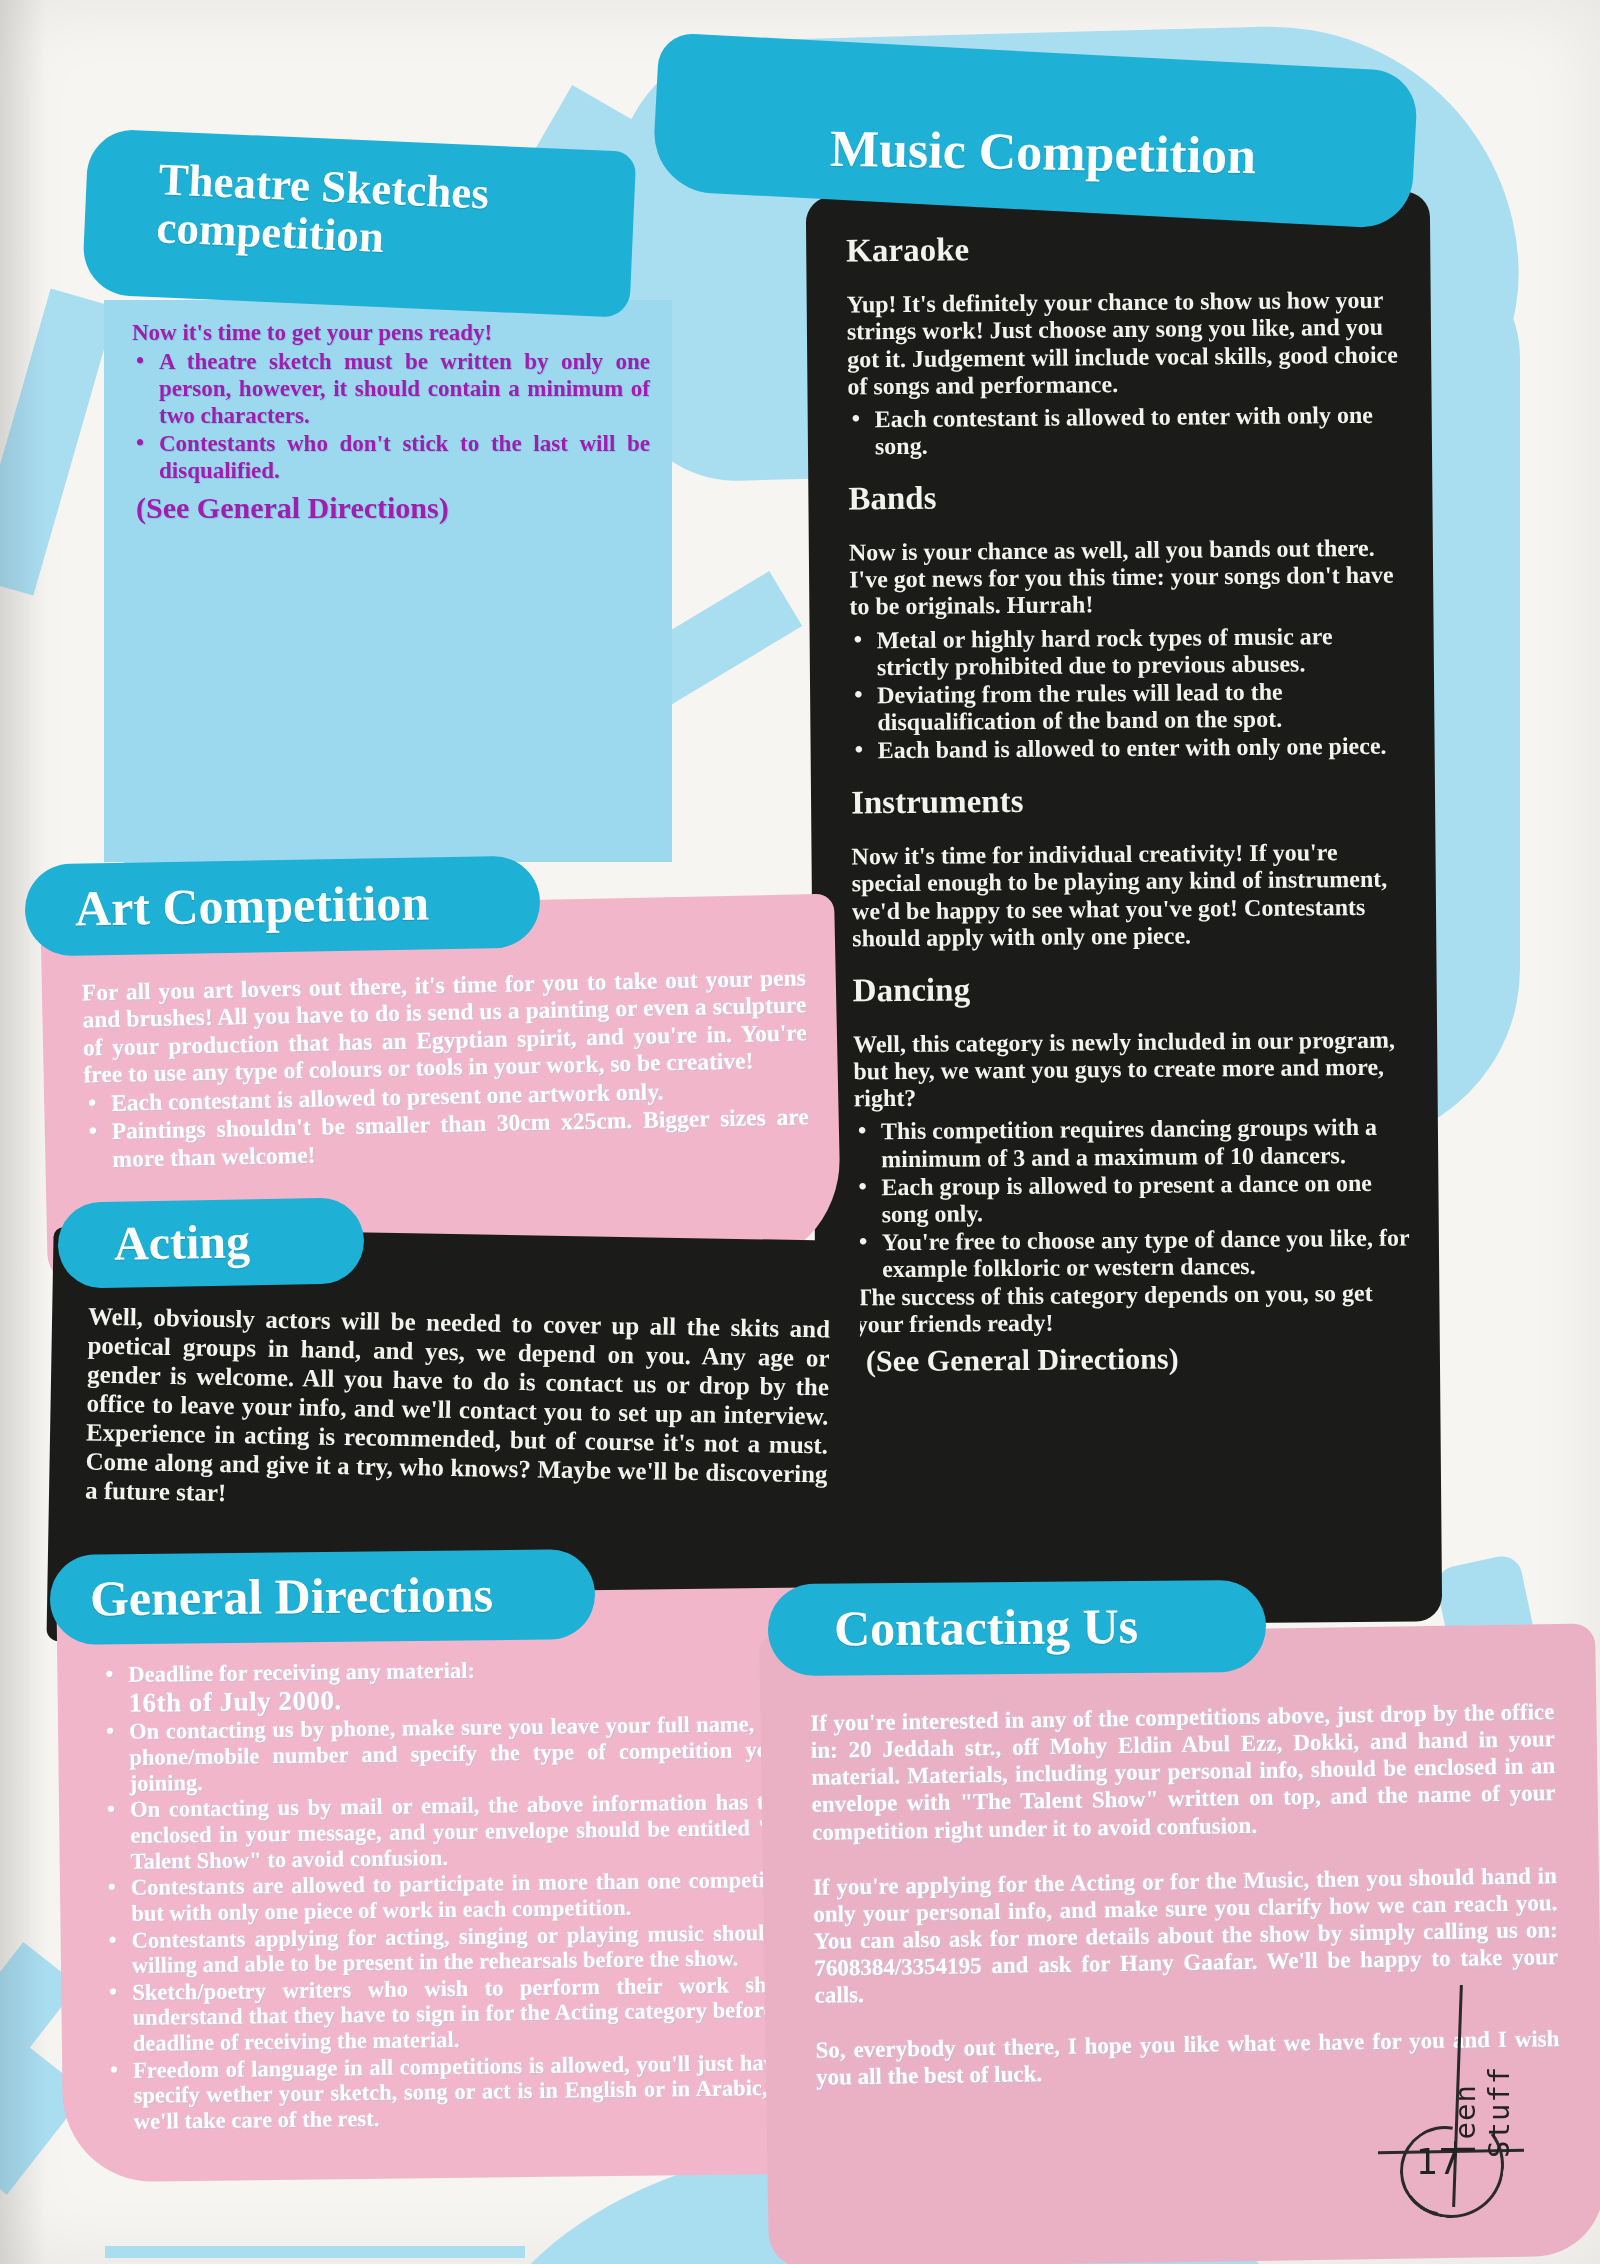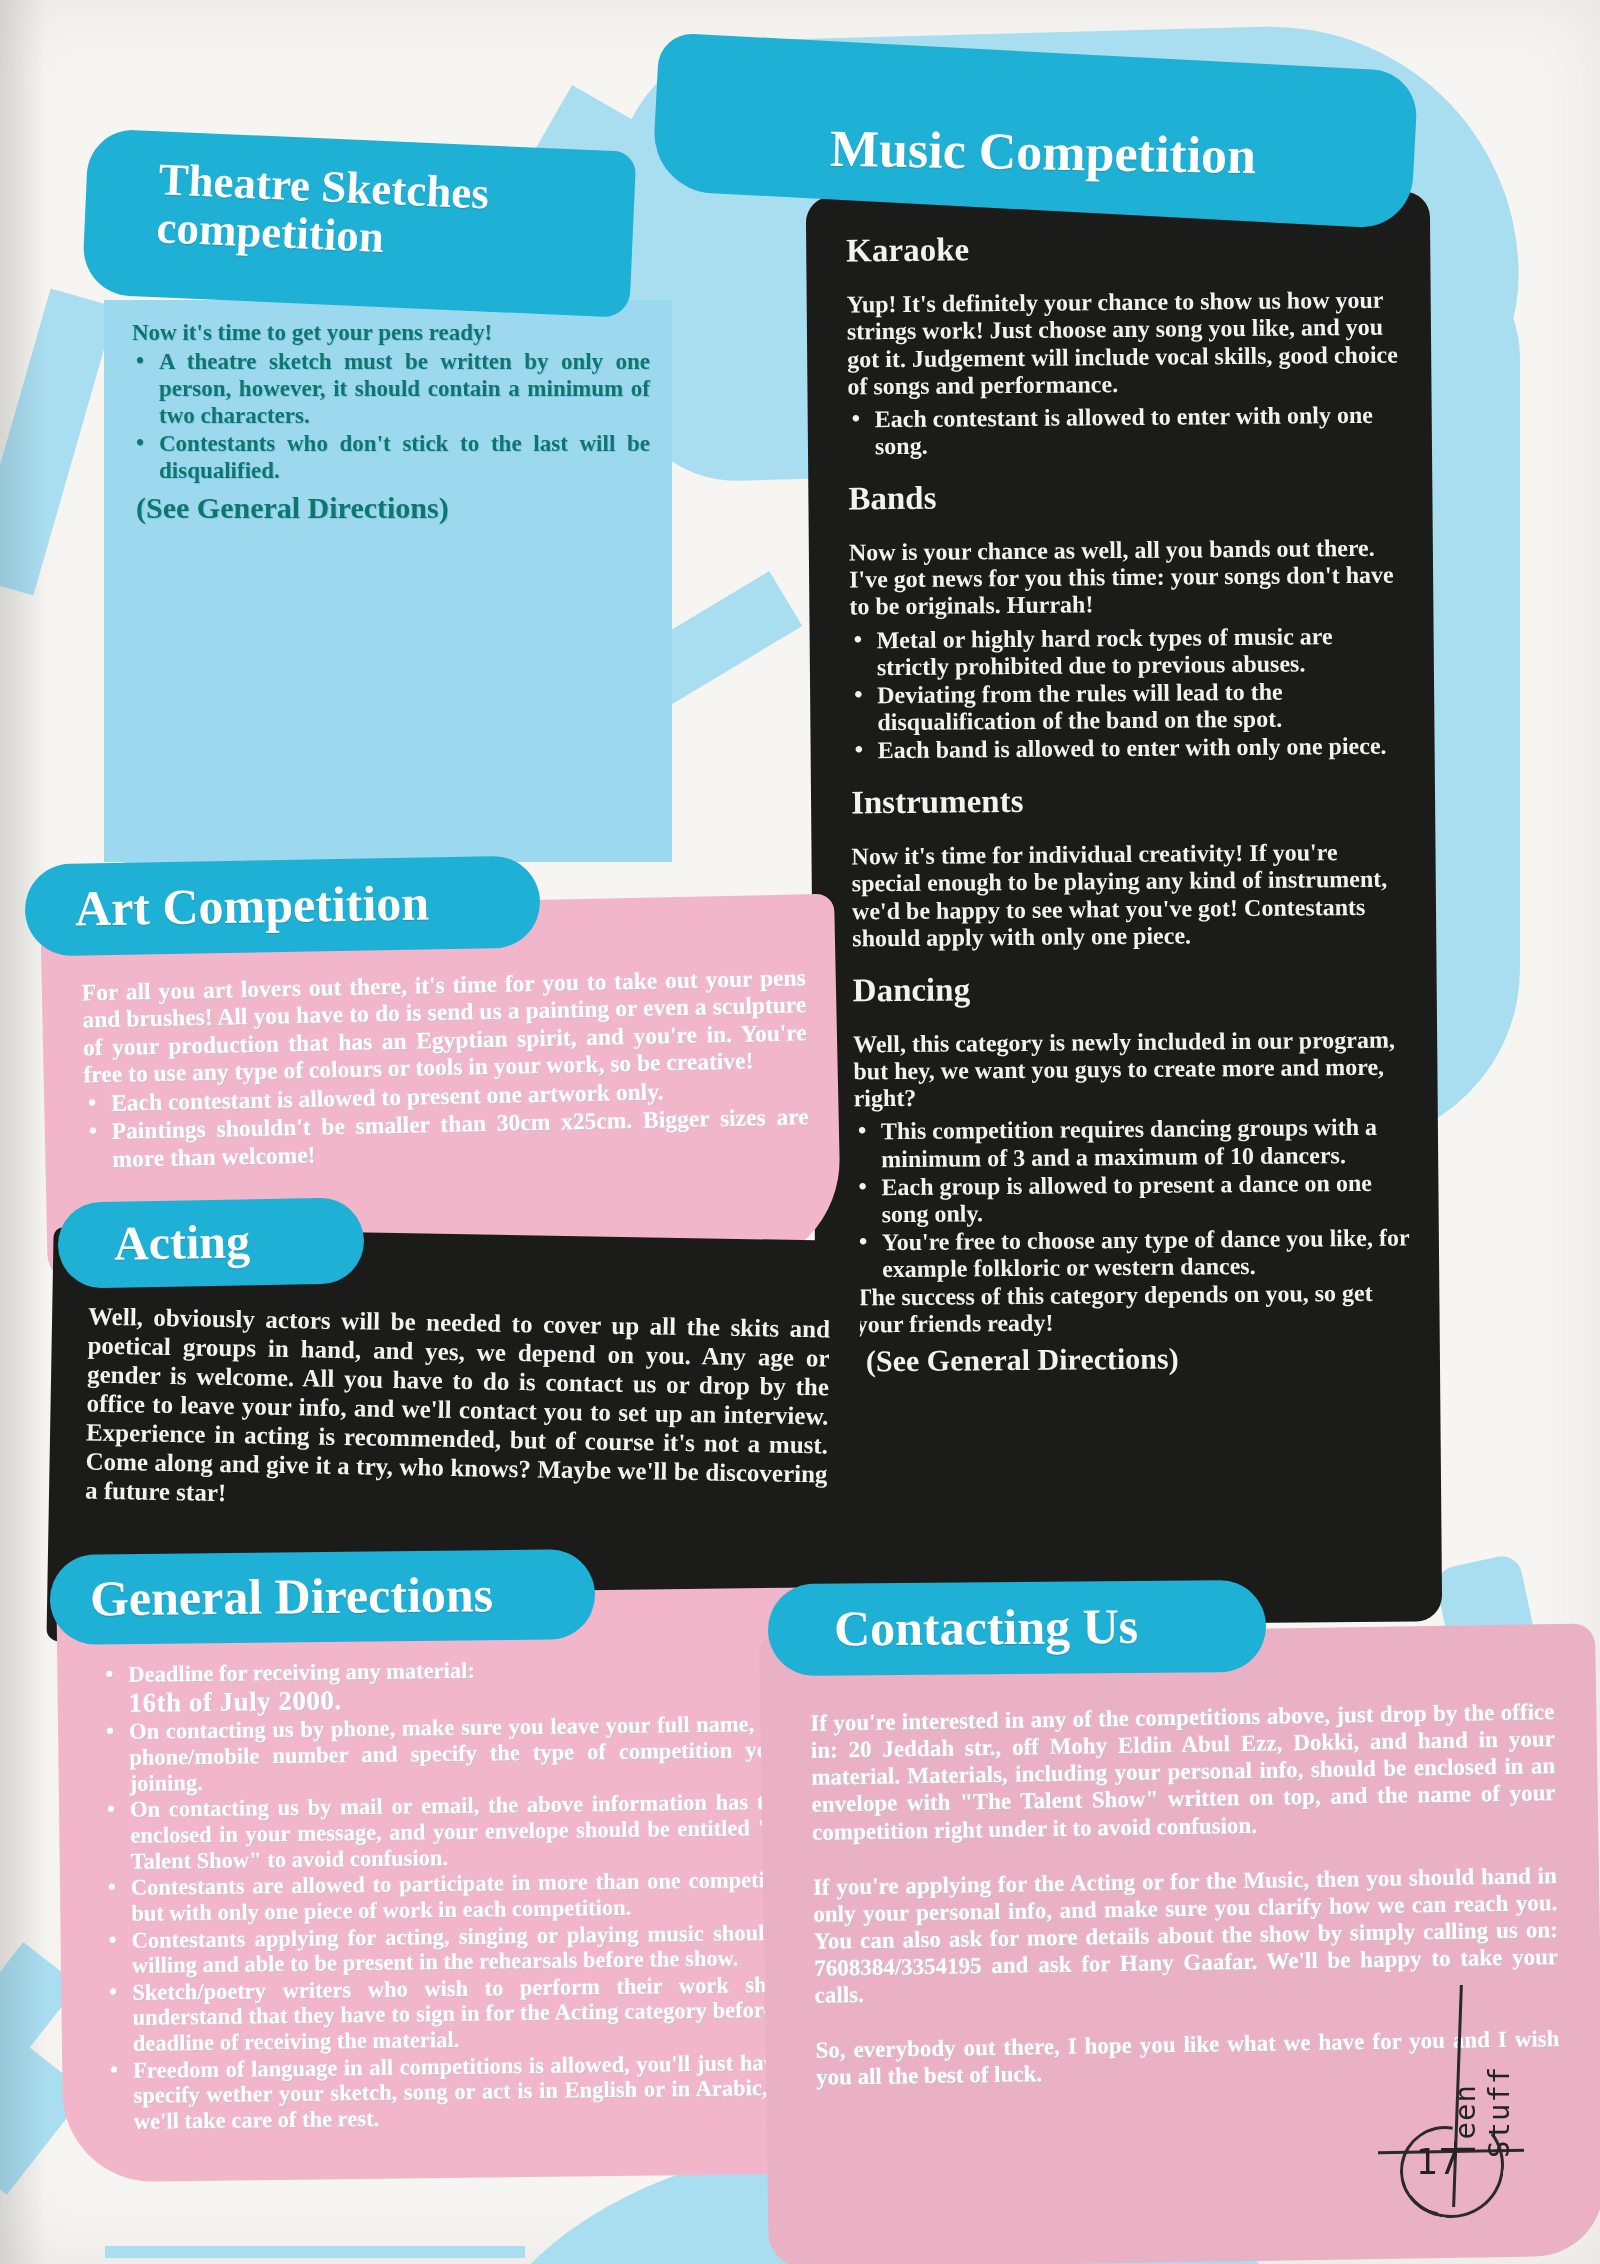--- a/index.html
+++ b/index.html
@@ -36,21 +36,21 @@
            transform:rotate(1deg);text-shadow:0 1px 1px rgba(0,70,100,.25);}
   .pill{border-radius:46px;z-index:3;color:#fff;font-weight:bold;
         text-shadow:0 1px 1px rgba(0,70,100,.25);}
   .art-pill{left:25px;top:860px;width:465px;height:92px;font-size:50px;line-height:90px;padding-left:50px;transform:rotate(-1deg);}
   .acting-pill{left:58px;top:1200px;width:250px;height:86px;font-size:48px;line-height:84px;padding-left:56px;transform:rotate(-1deg);}
   .general-pill{left:50px;top:1552px;width:505px;height:90px;font-size:50px;line-height:88px;padding-left:40px;transform:rotate(-.6deg);}
   .contacting-pill{left:768px;top:1582px;width:432px;height:92px;font-size:50px;line-height:90px;padding-left:66px;transform:rotate(-.5deg);}
   
   .block{z-index:2;color:#fff;font-weight:bold;}
   .t-body{left:104px;top:300px;width:518px;height:542px;background:#9cd9ef;padding:20px 22px 0 28px;
-          font-size:23px;line-height:1.17;text-align:justify;color:#0f766e;
+          font-size:23px;line-height:1.17;text-align:justify;color:#a21caf;
           text-shadow:1px 1px 0 rgba(70,160,200,.35);}
   .m-block{left:812px;top:194px;width:556px;height:1394px;background:#1b1b19;border-radius:26px;
            transform:rotate(-.5deg);padding:36px 28px 0 40px;color:#f2f2ee;font-size:24px;line-height:1.13;}
   .m-block h3{font-size:33px;margin:20px 0 22px;font-weight:bold;}
   .m-block h3.first{margin-top:0;}
   .m-block p{margin:0 0 6px;}
   .pinkblock{background:#f1b6ca;color:#fff;text-shadow:1px 1px 0 rgba(150,190,220,.4),0 0 2px rgba(255,255,255,.4);}
   .art-block{left:44px;top:902px;width:724px;height:304px;transform:rotate(-1.2deg);
              border-radius:12px 18px 110px 30px;padding:70px 30px 0 40px;font-size:23.5px;line-height:1.16;text-align:justify;}
   .acting-block{left:50px;top:1234px;width:742px;height:340px;background:#1b1b19;transform:rotate(1deg);

